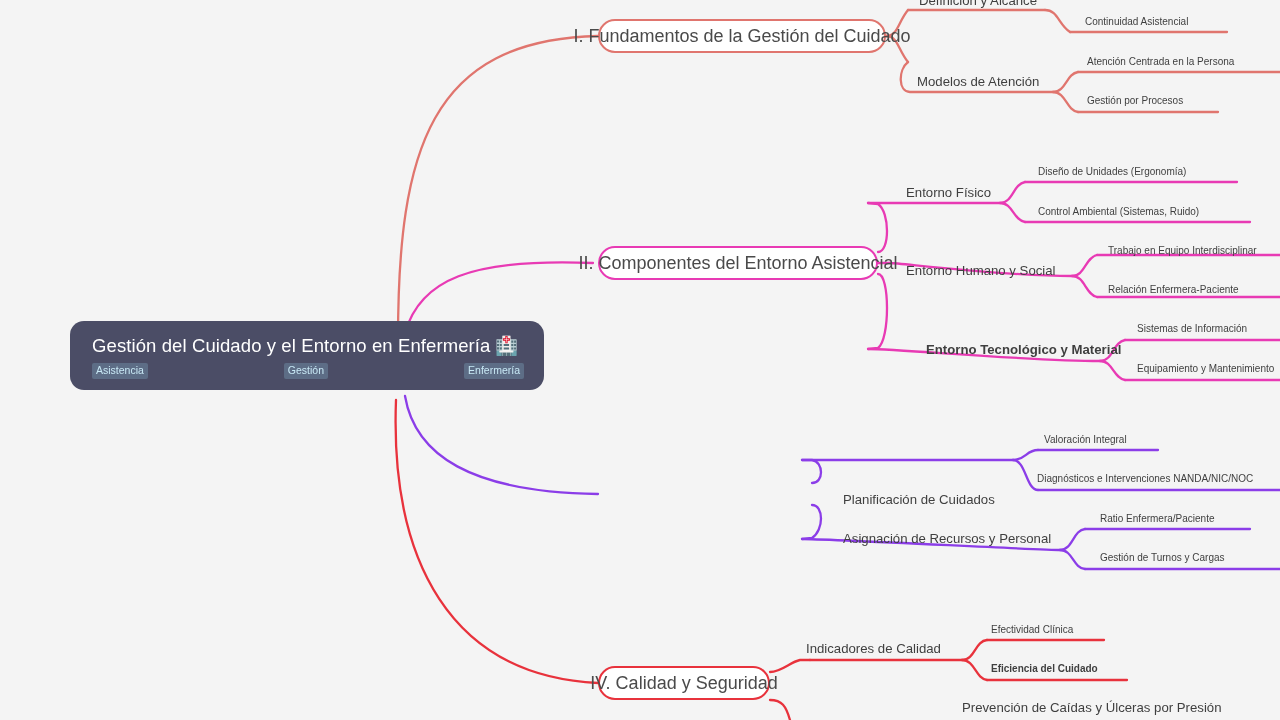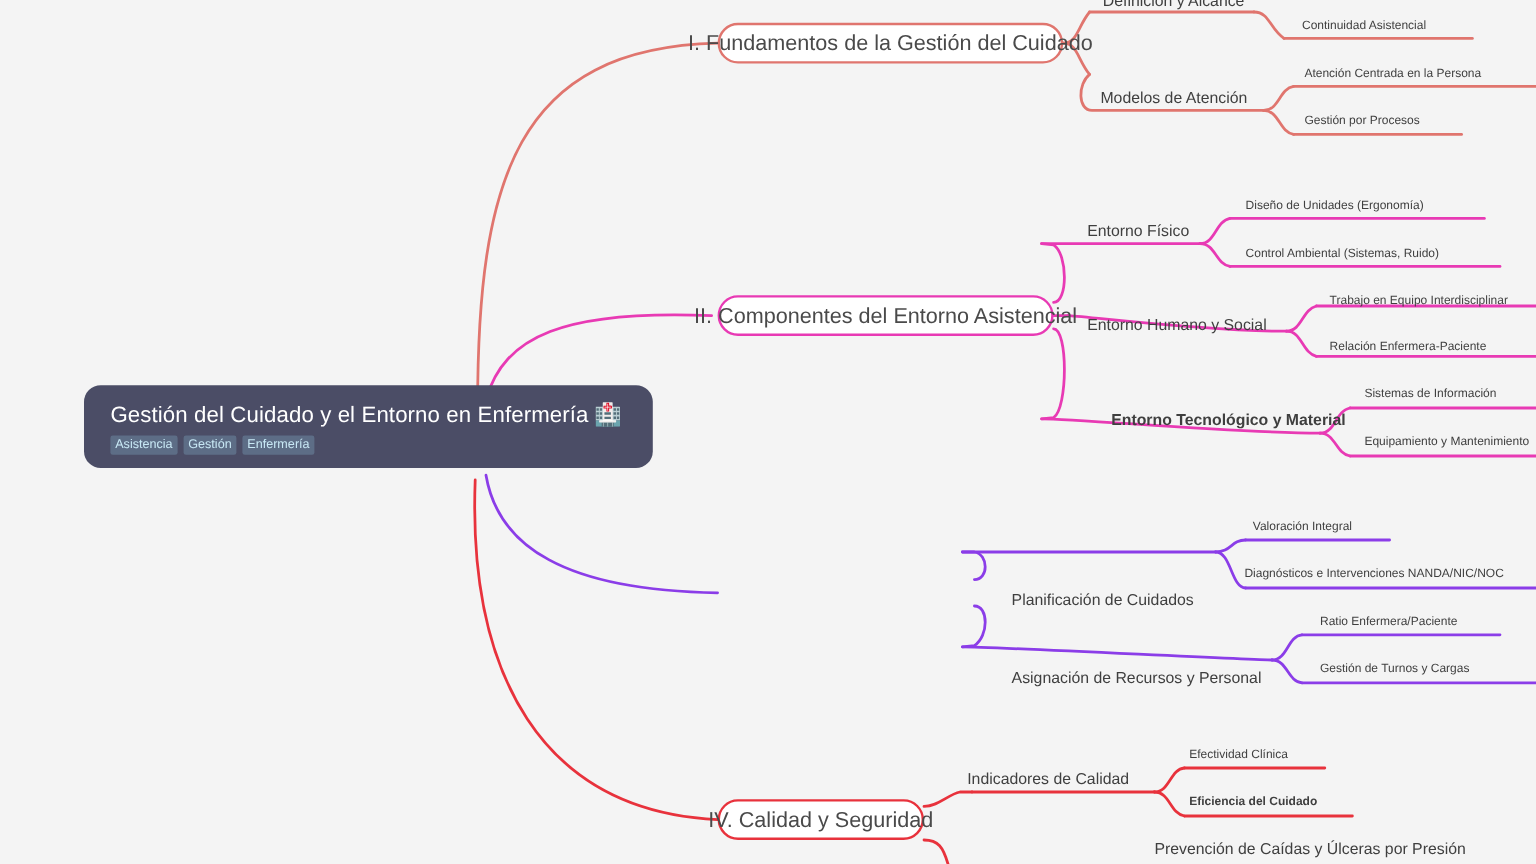--- a/index.html
+++ b/index.html
@@ -47,20 +47,21 @@
     font-weight: 400;
     line-height: 26px;
     letter-spacing: .1px;
     white-space: nowrap;
     overflow: hidden;
   }
   .root-tags {
     margin-top: 4px;
     display: flex;
     gap: 5px;
+    justify-content: space-between;
   }
   .root-tag {
     background: #5d6d86;
     color: #c8e8f5;
     font-size: 10.5px;
     line-height: 13px;
     padding: 1px 4px 2px 4px;
     border-radius: 2px;
     white-space: nowrap;
   }
@@ -222,21 +223,21 @@
 
   <div class="lbl l2" style="left:926px; top:341px;font-weight:bold;">Entorno Tecnológico y Material</div>
   <div class="lbl l3" style="left:1137px; top:320px;">Sistemas de Información</div>
   <div class="lbl l3" style="left:1137px; top:360px;">Equipamiento y Mantenimiento</div>
 
 
   <div class="lbl l2" style="left:843px; top:451px;margin-top:40px;">Planificación de Cuidados</div>
   <div class="lbl l3" style="left:1044px; top:431px;">Valoración Integral</div>
   <div class="lbl l3" style="left:1037px; top:470px;">Diagnósticos e Intervenciones NANDA/NIC/NOC</div>
 
-  <div class="lbl l2" style="left:843px; top:556px;">Asignación de Recursos y Personal</div>
+  <div class="lbl l2" style="left:843px; top:530px;">Asignación de Recursos y Personal</div>
   <div class="lbl l3" style="left:1100px; top:510px;">Ratio Enfermera/Paciente</div>
   <div class="lbl l3" style="left:1100px; top:549px;">Gestión de Turnos y Cargas</div>
 
   <div class="pill" style="left:598px; top:666px; width:172px; border-color:#e8323c;">
     <span>IV. Calidad y Seguridad</span>
   </div>
 
   <div class="lbl l2" style="left:806px; top:640px;">Indicadores de Calidad</div>
   <div class="lbl l3" style="left:991px; top:621px;">Efectividad Clínica</div>
   <div class="lbl l3" style="left:991px; top:660px;font-weight:bold;">Eficiencia del Cuidado</div>

